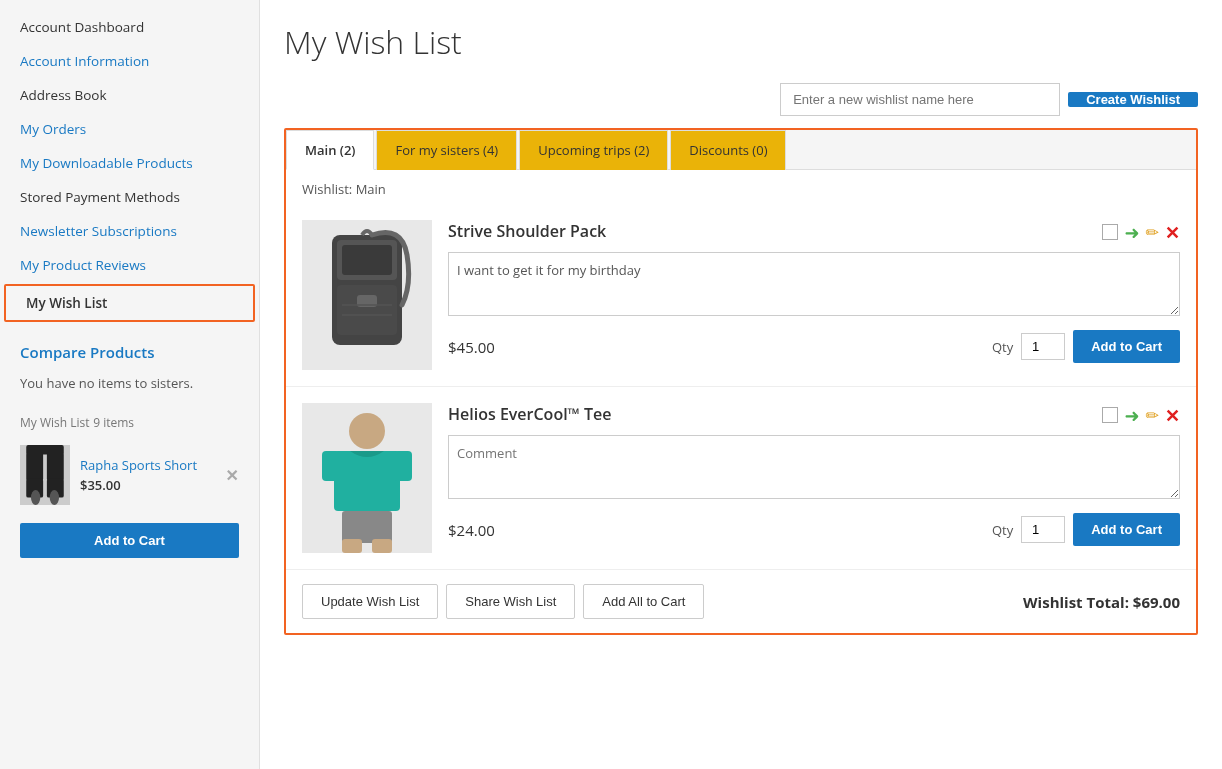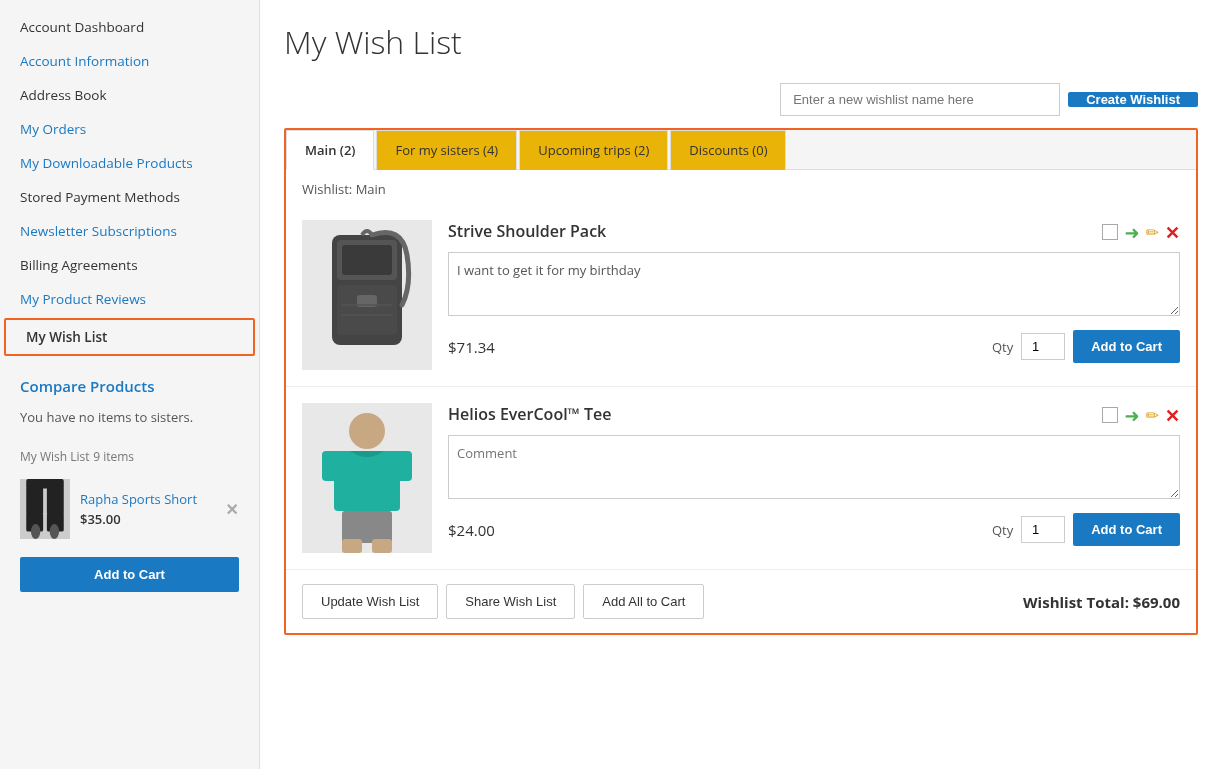--- a/index.html
+++ b/index.html
@@ -319,23 +319,20 @@
         <a href="#">My Orders</a>
       </li>
       <li>
         <a href="#">My Downloadable Products</a>
       </li>
       <li class="plain">
         <a href="#" style="color:#333">Stored Payment Methods</a>
       </li>
       <li>
         <a href="#">Newsletter Subscriptions</a>
-      </li>
-      <li class="plain">
-        <a href="#" style="color:#333">Billing Agreements</a>
       </li>
       <li>
         <a href="#">My Product Reviews</a>
       </li>
       <li class="active">
         <a href="#" style="color:#333">My Wish List</a>
       </li>
     </ul>
 
     <div class="sidebar-section-title">Compare Products</div>
@@ -408,21 +405,21 @@
             <span class="product-name">Strive Shoulder Pack</span>
             <div class="product-actions-icons">
               <span class="icon-checkbox"></span>
               <span class="icon-btn icon-arrow">➜</span>
               <span class="icon-btn icon-edit">✏</span>
               <span class="icon-btn icon-delete">✕</span>
             </div>
           </div>
           <textarea class="product-comment" style="">I want to get it for my birthday</textarea>
           <div class="product-bottom-row">
-            <span class="product-price">$71.34</span>
+            <span class="product-price">$45.00</span>
             <div class="product-cart-row">
               <span class="qty-label">Qty</span>
               <input class="qty-input" type="number" value="1" min="1" style="">
               <button class="add-to-cart-btn">Add to Cart</button>
             </div>
           </div>
         </div>
       </div>
 
       <div class="wishlist-item">

